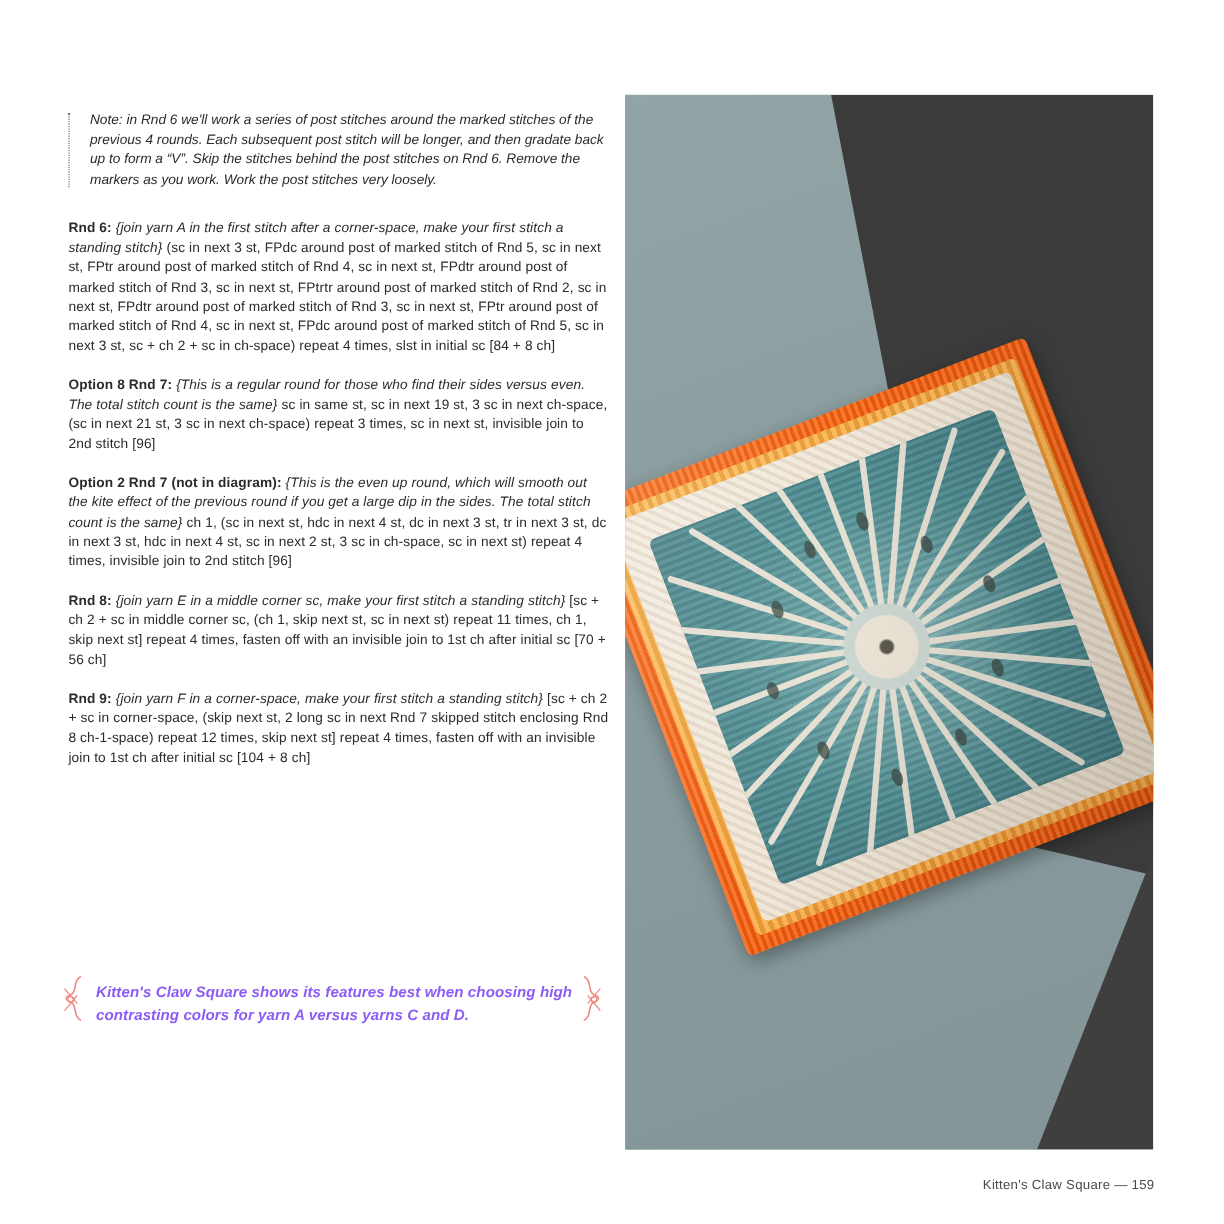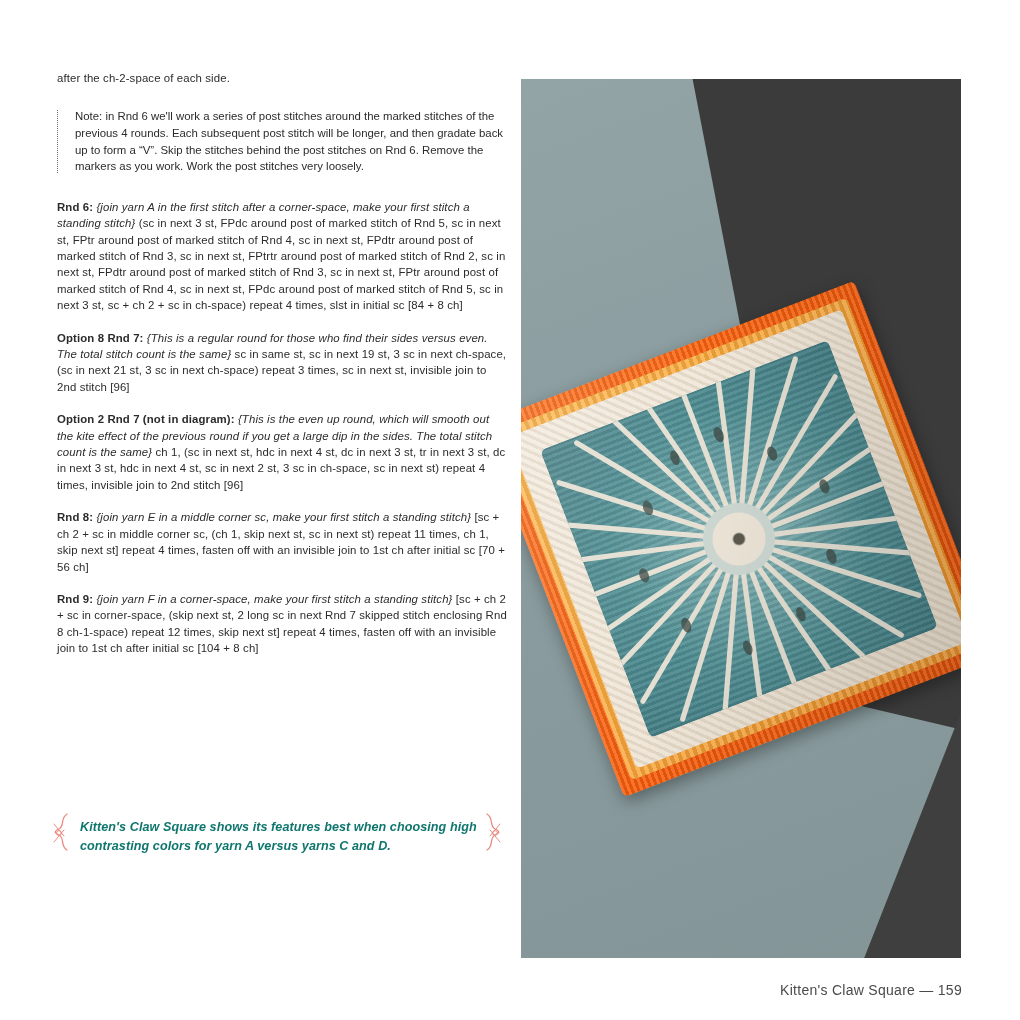--- a/index.html
+++ b/index.html
@@ -50,20 +50,21 @@
   }
   #note-rule {
     position: absolute;
     left: 0;
     top: 2px;
     bottom: 2px;
     width: 0;
     border-left: 1.5px dotted #6d6d6d;
   }
   #note-text {
+    font-style: italic;
     font-size: 11.4px;
     line-height: 16.6px;
     margin: 0;
     color: #2b2b2b;
   }
 
   .blk { margin-bottom: 16px; }
 
   
   #callout {
@@ -76,21 +77,21 @@
   #callout-text {
     position: absolute;
     left: 28px;
     top: 12px;
     width: 398px;
     margin: 0;
     font-style: italic;
     font-weight: bold;
     font-size: 12.6px;
     line-height: 19px;
-    color: #0f766e;
+    color: #8b5cf6;
     letter-spacing: 0.005em;
   }
   .brace {
     position: absolute;
     top: 6px;
     width: 22px;
     height: 56px;
     opacity: 0.85;
   }
   #brace-left  { left: 0px; }
@@ -197,31 +198,30 @@
     inset: 0;
     background: linear-gradient(120deg, rgba(255,255,255,.16) 0%, rgba(255,255,255,0) 38%, rgba(0,0,0,.14) 100%);
     border-radius: 6px;
   }
 
   
   #footer {
     position: absolute;
     right: 58px;
     top: 982px;
-    font-size: 14px;
+    font-size: 11px;
     color: #4a4a4a;
     letter-spacing: 0.02em;
   }
 </style>
 </head>
 <body>
 
 <div id="text-column">
 
-  <p class="para tight">after the ch-2-space of each side.</p>
 
   <div id="note-block">
     <div id="note-rule"></div>
     <p id="note-text">Note: in Rnd 6 we'll work a series of post stitches around the marked stitches of the previous 4 rounds. Each subsequent post stitch will be longer, and then gradate back up to form a “V”. Skip the stitches behind the post stitches on Rnd 6. Remove the markers as you work. Work the post stitches very loosely.</p>
   </div>
 
   <p class="para blk">
     <span class="lead">Rnd 6:</span><span class="ital"> {join yarn A in the first stitch after a corner-space, make your first stitch a standing stitch} </span><span>(sc in next 3 st, FPdc around post of marked stitch of Rnd 5, sc in next st, FPtr around post of marked stitch of Rnd 4, sc in next st, FPdtr around post of marked stitch of Rnd 3, sc in next st, FPtrtr around post of marked stitch of Rnd 2, sc in next st, FPdtr around post of marked stitch of Rnd 3, sc in next st, FPtr around post of marked stitch of Rnd 4, sc in next st, FPdc around post of marked stitch of Rnd 5, sc in next 3 st, sc + ch 2 + sc in ch-space) repeat 4 times, slst in initial sc [84 + 8 ch]</span>
   </p>
 

